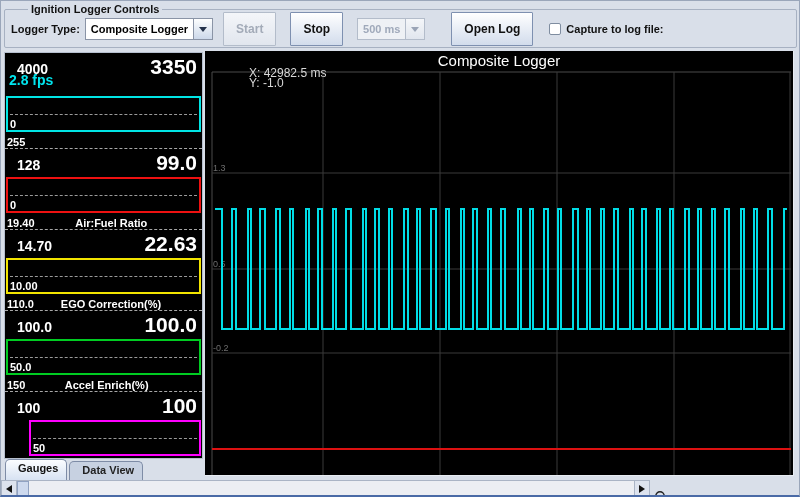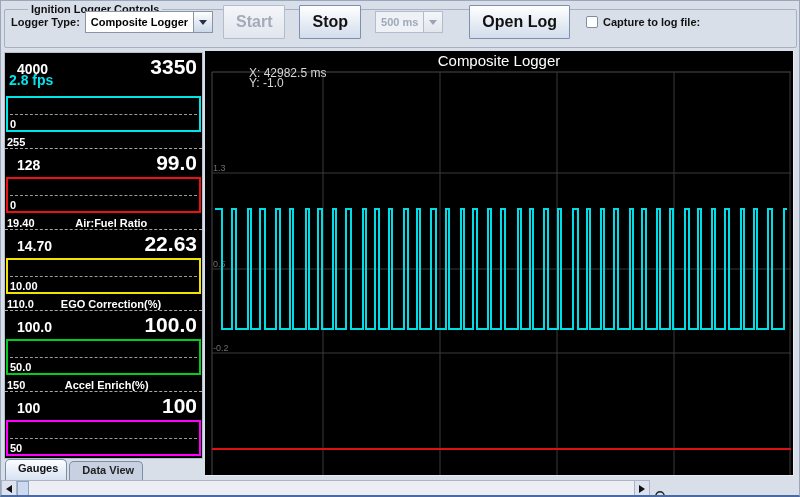--- a/index.html
+++ b/index.html
@@ -9,30 +9,30 @@
     background:#d9dfe9;
     position:relative;
     border:1px solid #9aa6ba;
     border-bottom:2px solid #4a6aa6;
   }
   
   .groupbox{ position:absolute; left:3px; top:8px; width:793px; height:39px;
     border:1px solid #a7b1c2; border-radius:2px; }
   .group-label{ position:absolute; left:7px; top:-7px; background:#d9dfe9;
     padding:0 3px; font-size:11px; font-weight:bold; color:#111;margin-left:16px; }
-  .toolbar{ position:absolute; left:6px; top:0; height:24px; display:flex; align-items:center; }
+  .toolbar{ position:absolute; left:6px; top:7px; height:24px; display:flex; align-items:center; }
   .tb-label{ font-size:11px; font-weight:bold; color:#111; margin-right:5px; }
   .combo{ display:flex; height:22px; }
   .combo-text{ background:#fff; border:1px solid #8a94a6; border-right:none;
     font-size:11px; font-weight:bold; padding:0 5px; display:flex; align-items:center; min-width:92px; }
   .combo-btn{ width:20px; border:1px solid #8a94a6; background:linear-gradient(#fdfefe,#ccd8ea);
     display:flex; align-items:center; justify-content:center; }
   .tri-down{ width:0; height:0; border-left:4px solid transparent; border-right:4px solid transparent;
     border-top:5px solid #24324a; }
-  .btn{ height:34px; padding:0 12px; font-size:16px; font-weight:bold; color:#111;
+  .btn{ height:34px; padding:0 12px; font-size:12px; font-weight:bold; color:#111;
     background:linear-gradient(#ffffff,#d2dcec); border:1px solid #7e90b0; border-radius:1px;
     display:flex; align-items:center; justify-content:center; }
   .btn.disabled{ color:#a3abb8; background:linear-gradient(#f4f6f9,#e1e6ee); border-color:#b3bcca; }
   .combo.disabled .combo-text{ background:#eef1f5; color:#9fa9ba; border-color:#b3bcca; }
   .combo.disabled .combo-btn{ border-color:#b3bcca; background:linear-gradient(#f4f6f9,#e1e6ee); }
   .combo.disabled .tri-down{ border-top-color:#9aa4b6; }
   .checkbox{ width:12px; height:12px; background:#fff; border:1px solid #7f8da0;
     border-radius:2px; margin-right:5px; }
   .sp10{width:10px}.sp14{width:14px}.sp26{width:26px}.sp16{width:16px}
   
@@ -169,21 +169,21 @@
   </div>
   <div class="gauge">
     <div class="g-header">
         <span class="g-max">150</span>
         <span class="g-title">Accel Enrich(%)</span>
       </div>
     <div class="g-valrow">
         <span class="g-mid">100</span>
         <span class="g-value">100</span>
       </div>
-    <div class="g-box" style="border-color: rgb(255, 0, 255);">
+    <div class="g-box" style="border-color: rgb(255, 0, 255); margin-left: 23px;">
         <div class="g-dash"></div>
         <span class="g-min">50</span>
       </div>
   </div>
 </div>
 
 <div class="chart-panel">
   <div class="chart-title">Composite Logger</div>
   <div class="cursor-readout">
     <div>X: 42982.5 ms</div>

